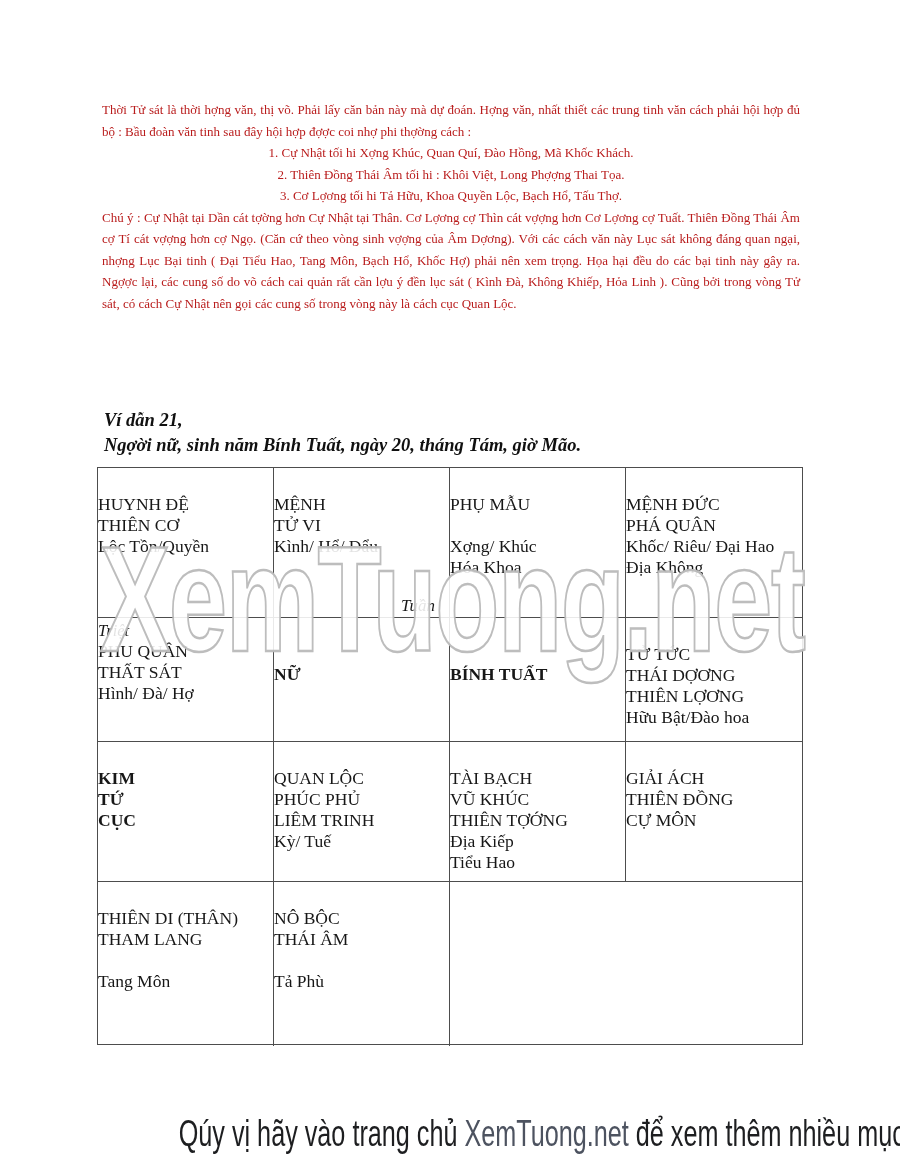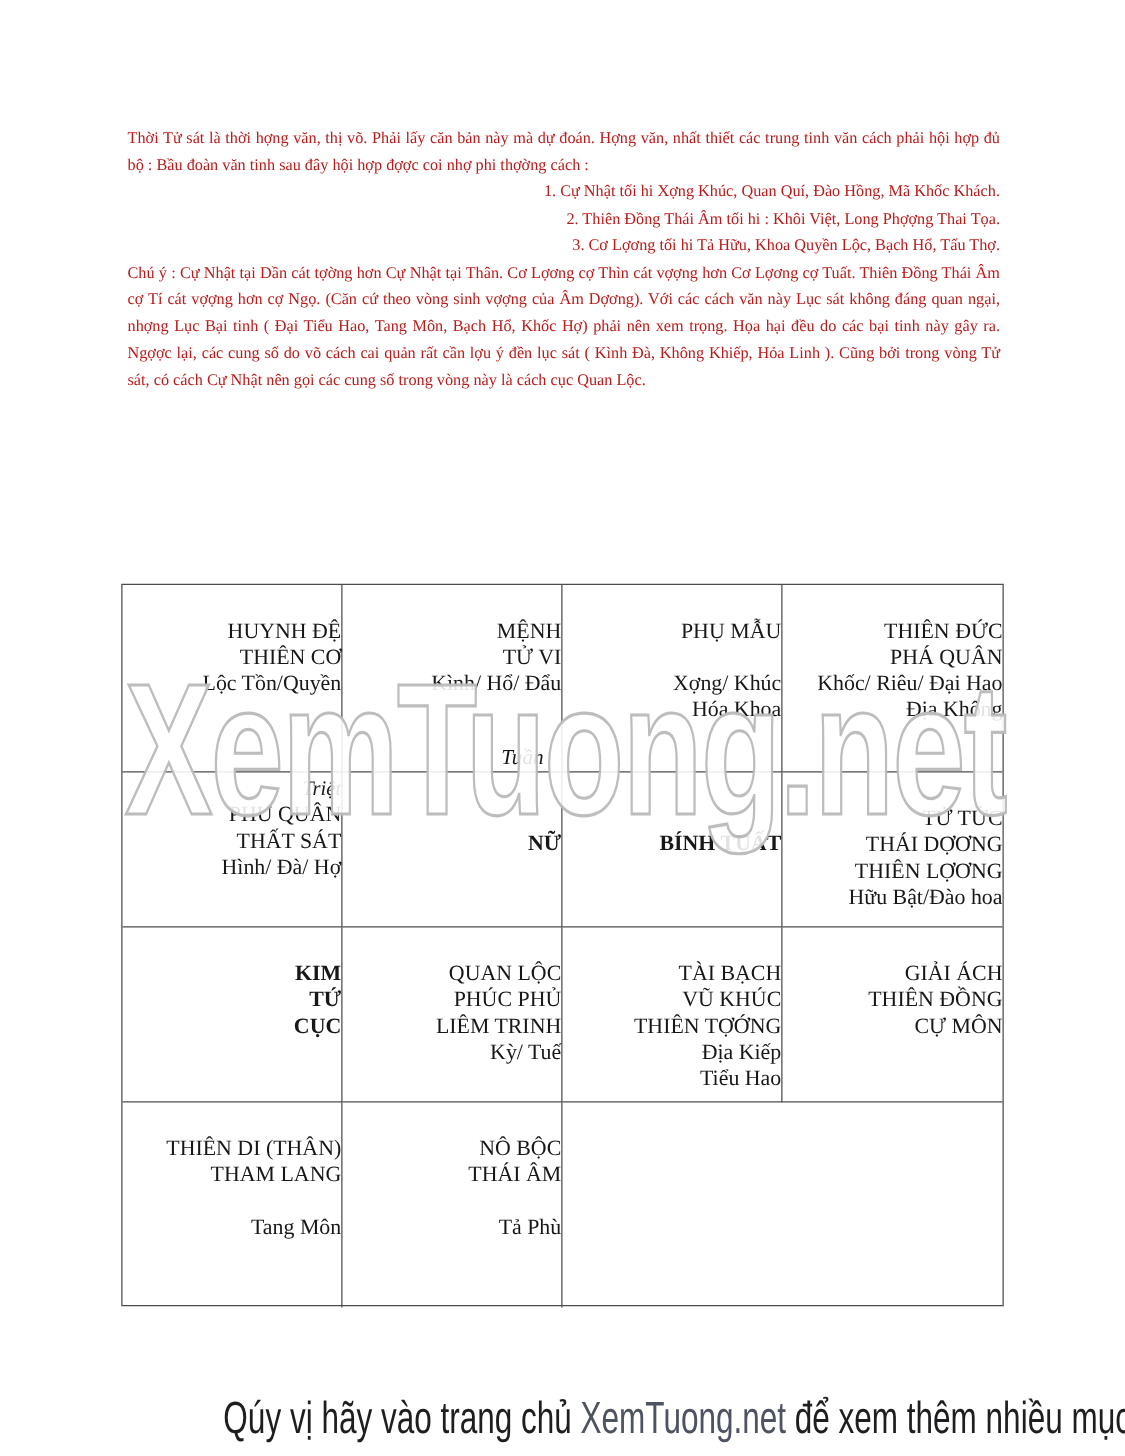--- a/index.html
+++ b/index.html
@@ -10,42 +10,42 @@
     font-family:"Liberation Serif", serif;
     color:#111;
     overflow:hidden;
   }
   
   .textblock{
     position:absolute;left:102px;top:99px;width:698px;
     font-size:13px;line-height:21.5px;color:#b91c1c;
   }
   .textblock p{margin:0;text-align:justify;}
-  .textblock .listline{text-align:right;}
+  .textblock .listline{text-align:center;}
   
   .example{
     position:absolute;left:104px;top:408px;width:700px;
     font-size:18.5px;line-height:25px;font-weight:bold;font-style:italic;color:#101010;
   }
   
   .grid{
     position:absolute;left:97px;top:467px;width:706px;height:578px;
     display:grid;
     grid-template-columns:repeat(4,1fr);
     grid-template-rows:150px 124px 140px 164px;
     border:1px solid #4d4d4d;
     box-sizing:border-box;
     background:#fff;
   }
   .cell{
     position:relative;
     border-right:1px solid #4d4d4d;
     border-bottom:1px solid #4d4d4d;
     box-sizing:border-box;
-    text-align:right;
+    text-align:left;
     padding-top:26px;
     font-size:17.5px;line-height:21px;color:#171717;
   }
   .cell:nth-child(4n){border-right:none;}
   .cell:nth-child(n+13){border-bottom:none;}
   .cell.offset{padding-top:46px;}
   .cell.has-pre{padding-top:2px;}
   .cell .line{min-height:21px;}
   .cell .line.bold{font-weight:bold;}
   .cell .pre{font-style:italic;font-size:16.5px;min-height:20px;}
@@ -91,41 +91,45 @@
 <div class="page">
 
   <div class="textblock">
     <p>Thời Tử sát là thời hợng văn, thị võ. Phải lấy căn bản này mà dự đoán. Hợng văn, nhất thiết các trung tinh văn cách phải hội hợp đủ bộ : Bầu đoàn văn tinh sau đây hội hợp đợợc coi nhợ phi thợờng cách :</p>
     <div class="listline">1. Cự Nhật tối hi Xợng Khúc, Quan Quí, Đào Hồng, Mã Khốc Khách.</div>
     <div class="listline">2. Thiên Đồng Thái Âm tối hi : Khôi Việt, Long Phợợng Thai Tọa.</div>
     <div class="listline">3. Cơ Lợơng tối hi Tả Hữu, Khoa Quyền Lộc, Bạch Hổ, Tấu Thợ.</div>
     <p>Chú ý : Cự Nhật tại Dần cát tợờng hơn Cự Nhật tại Thân. Cơ Lợơng cợ Thìn cát vợợng hơn Cơ Lợơng cợ Tuất. Thiên Đồng Thái Âm cợ Tí cát vợợng hơn cợ Ngọ. (Căn cứ theo vòng sinh vợợng của Âm Dợơng). Với các cách văn này Lục sát không đáng quan ngại, nhợng Lục Bại tinh ( Đại Tiểu Hao, Tang Môn, Bạch Hổ, Khốc Hợ) phải nên xem trọng. Họa hại đều do các bại tinh này gây ra. Ngợợc lại, các cung số do võ cách cai quản rất cần lợu ý đền lục sát ( Kình Đà, Không Khiếp, Hỏa Linh ). Cũng bởi trong vòng Tử sát, có cách Cự Nhật nên gọi các cung số trong vòng này là cách cục Quan Lộc.</p>
   </div>
 
+  <div class="example">
+    <div>Ví dẫn 21,</div>
+    <div>Ngợời nữ, sinh năm Bính Tuất, ngày 20, tháng Tám, giờ Mão.</div>
+  </div>
 
   <div class="grid">
     <div class="cell">
         <div class="line">HUYNH ĐỆ</div>
         <div class="line">THIÊN CƠ</div>
         <div class="line">Lộc Tồn/Quyền</div>
       </div>
     <div class="cell">
         <div class="line">MỆNH</div>
         <div class="line">TỬ VI</div>
         <div class="line">Kình/ Hổ/ Đẩu</div>
         <div class="corner">Tuần</div>
       </div>
     <div class="cell">
         <div class="line">PHỤ MẪU</div>
         <div class="line"></div>
         <div class="line">Xợng/ Khúc</div>
         <div class="line">Hóa Khoa</div>
       </div>
     <div class="cell">
-        <div class="line">THIÊN ĐỨC</div>
+        <div class="line">MỆNH ĐỨC</div>
         <div class="line">PHÁ QUÂN</div>
         <div class="line">Khốc/ Riêu/ Đại Hao</div>
         <div class="line">Địa Không</div>
       </div>
     <div class="cell has-pre">
         <div class="pre">Triệt</div>
         <div class="line">PHU QUÂN</div>
         <div class="line">THẤT SÁT</div>
         <div class="line">Hình/ Đà/ Hợ</div>
       </div>

